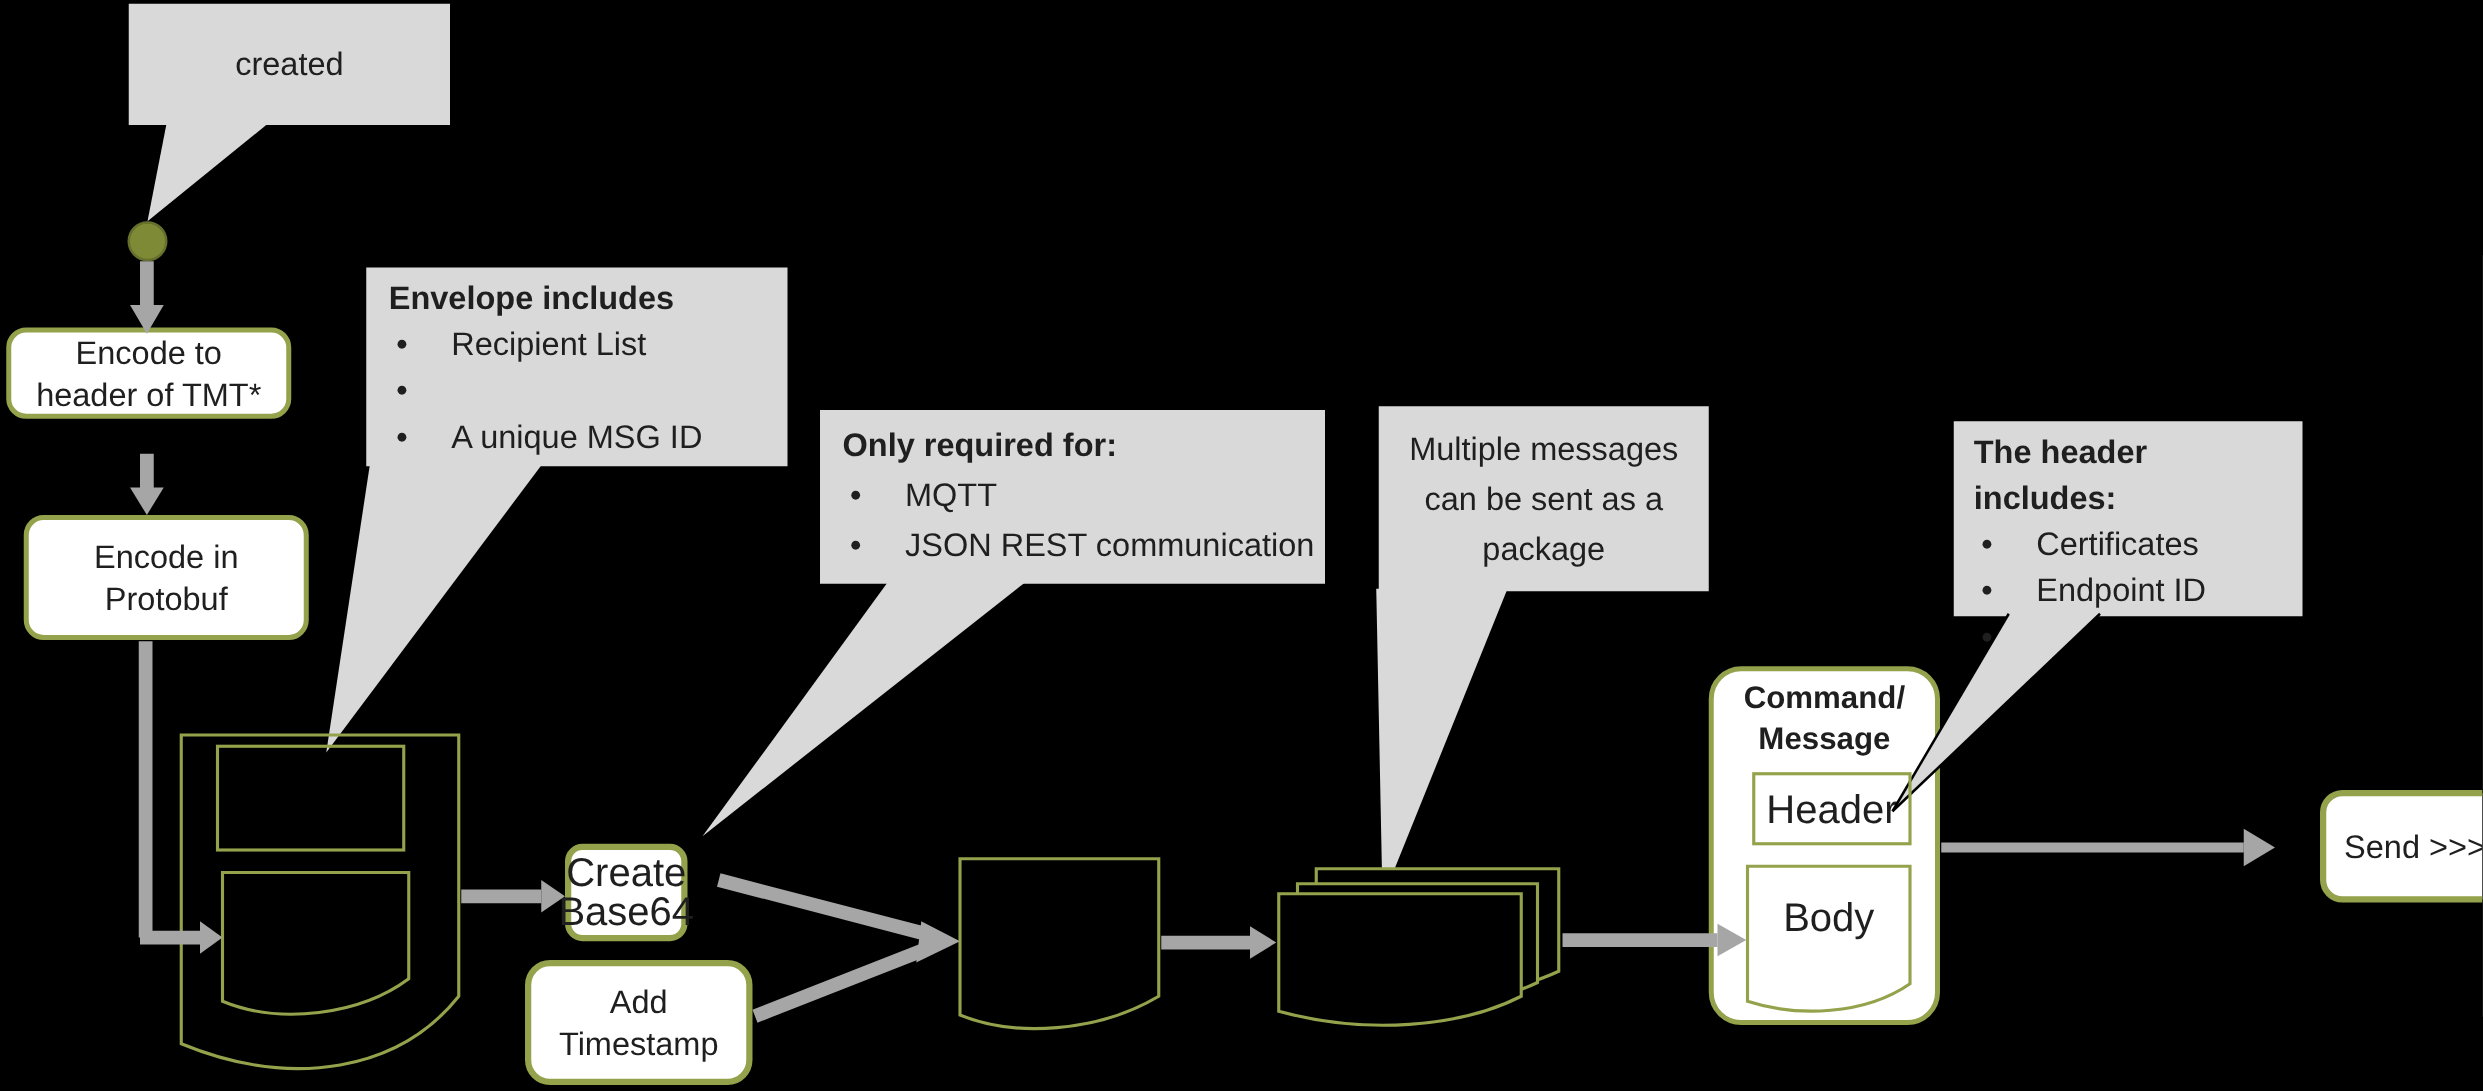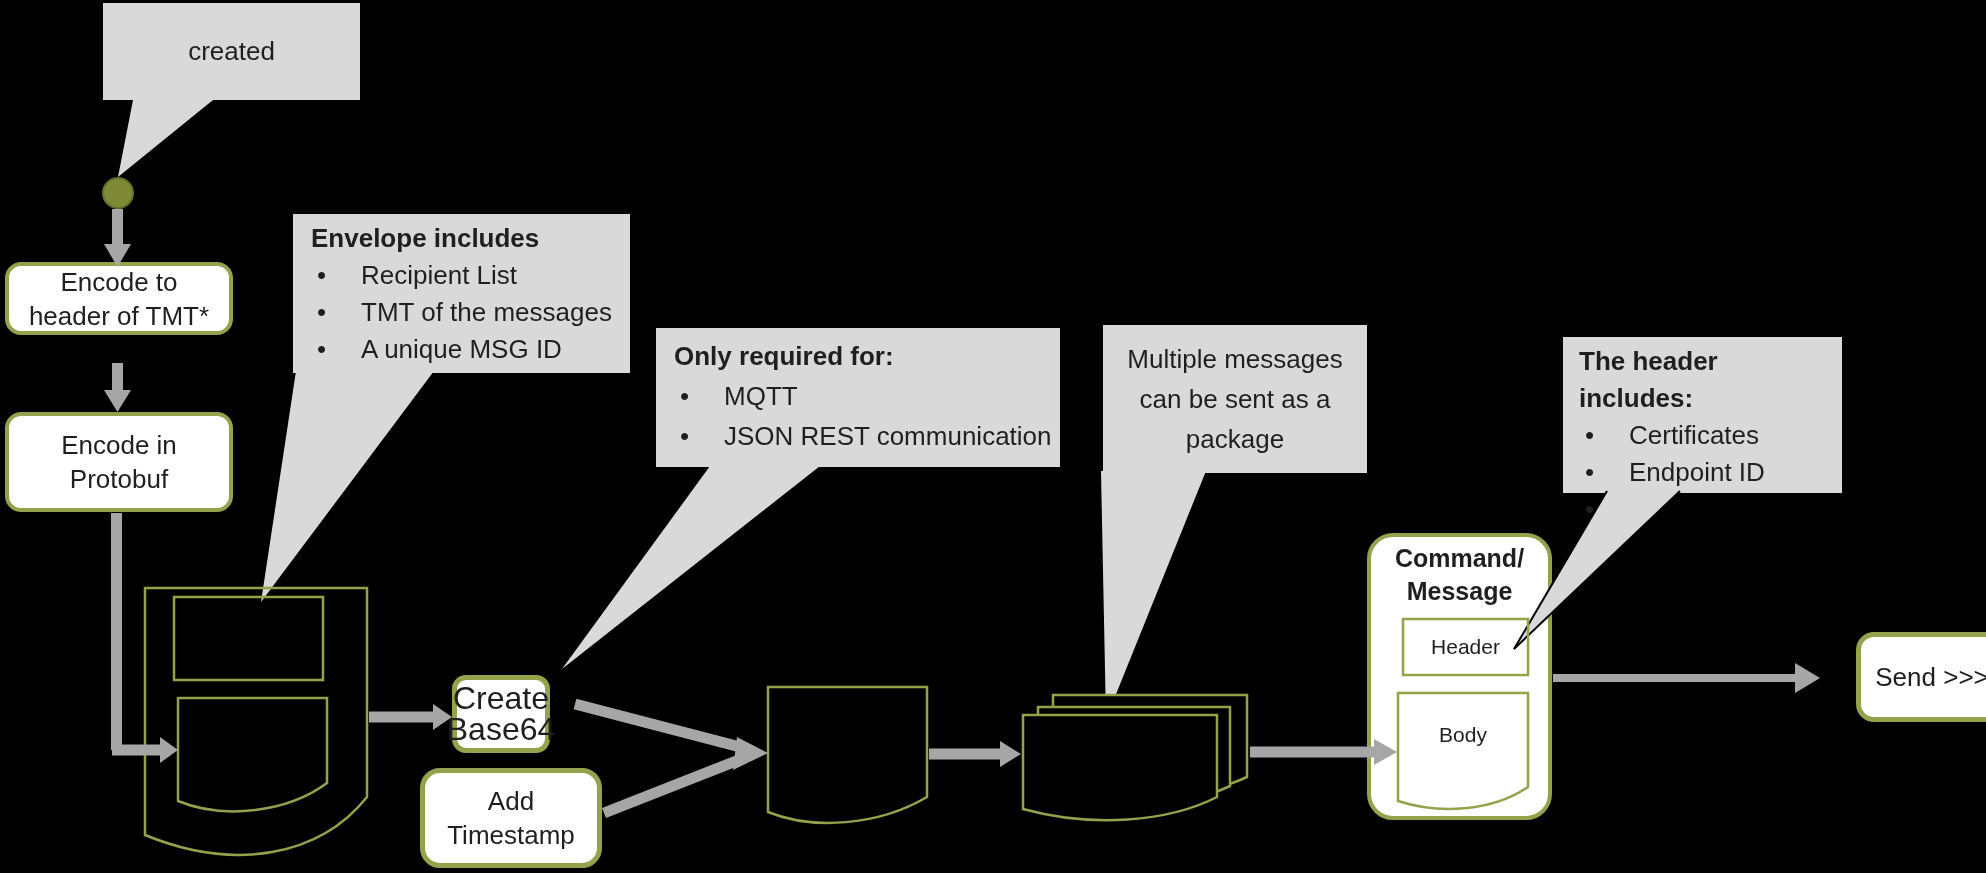--- a/index.html
+++ b/index.html
@@ -44,41 +44,40 @@
     position:absolute; z-index:2; background:var(--node-fill);
     border:4px solid var(--olive); border-radius:26px; box-sizing:border-box;
   }
   .container-title{
     position:absolute; z-index:2; font-weight:bold; font-size:25px; line-height:33px;
     text-align:center;
   }
   .container-title span{display:block;}
   .sub-label{
     position:absolute; z-index:2; display:flex; align-items:center; justify-content:center;
-    font-size:21px;
+    font-size:32px;
   }
 </style>
 </head>
 <body>
 
 <div class="stage">
 
   <div class="callout centered" style="left:103px; top:3px; width:257px; height:97px;">
     <span>created</span>
   </div>
 
   <div class="callout" style="left:293px; top:214px; width:337px; height:159px; padding:6px 4px 0 18px;">
     <span class="title">Envelope includes</span>
     <div class="b-row">
       <span class="b-dot">•</span>
       <span>Recipient List</span>
     </div>
     <div class="b-row">
       <span class="b-dot">•</span>
-      <span>TMT of the messages</span>
     </div>
     <div class="b-row">
       <span class="b-dot">•</span>
       <span>A unique MSG ID</span>
     </div>
   </div>
 
   <div class="callout" style="left:656px; top:328px; width:404px; height:139px; padding:8px 4px 0 18px; line-height:40px;">
     <span class="title">Only required for:</span>
     <div class="b-row">
@@ -111,21 +110,21 @@
       <span class="b-dot">•</span>
       <span>...</span>
     </div>
   </div>
 
   <div class="pbox" style="left:5px; top:262px; width:228px; height:73px;">
     <span>Encode to</span>
     <span>header of TMT*</span>
   </div>
 
-  <div class="pbox" style="left:5px; top:412px; width:228px; height:100px;text-align:right;">
+  <div class="pbox" style="left:19px; top:412px; width:228px; height:100px;text-align:right;">
     <span>Encode in</span>
     <span>Protobuf</span>
   </div>
 
   <div class="pbox" style="left:452px; top:675px; width:98px; height:78px; border-radius:14px; border-width:5px; font-size:32px; line-height:31px;">
     <span>Create</span>
     <span>Base64</span>
   </div>
 
   <div class="pbox" style="left:420px; top:768px; width:182px; height:100px; border-radius:20px; border-width:5px;">

